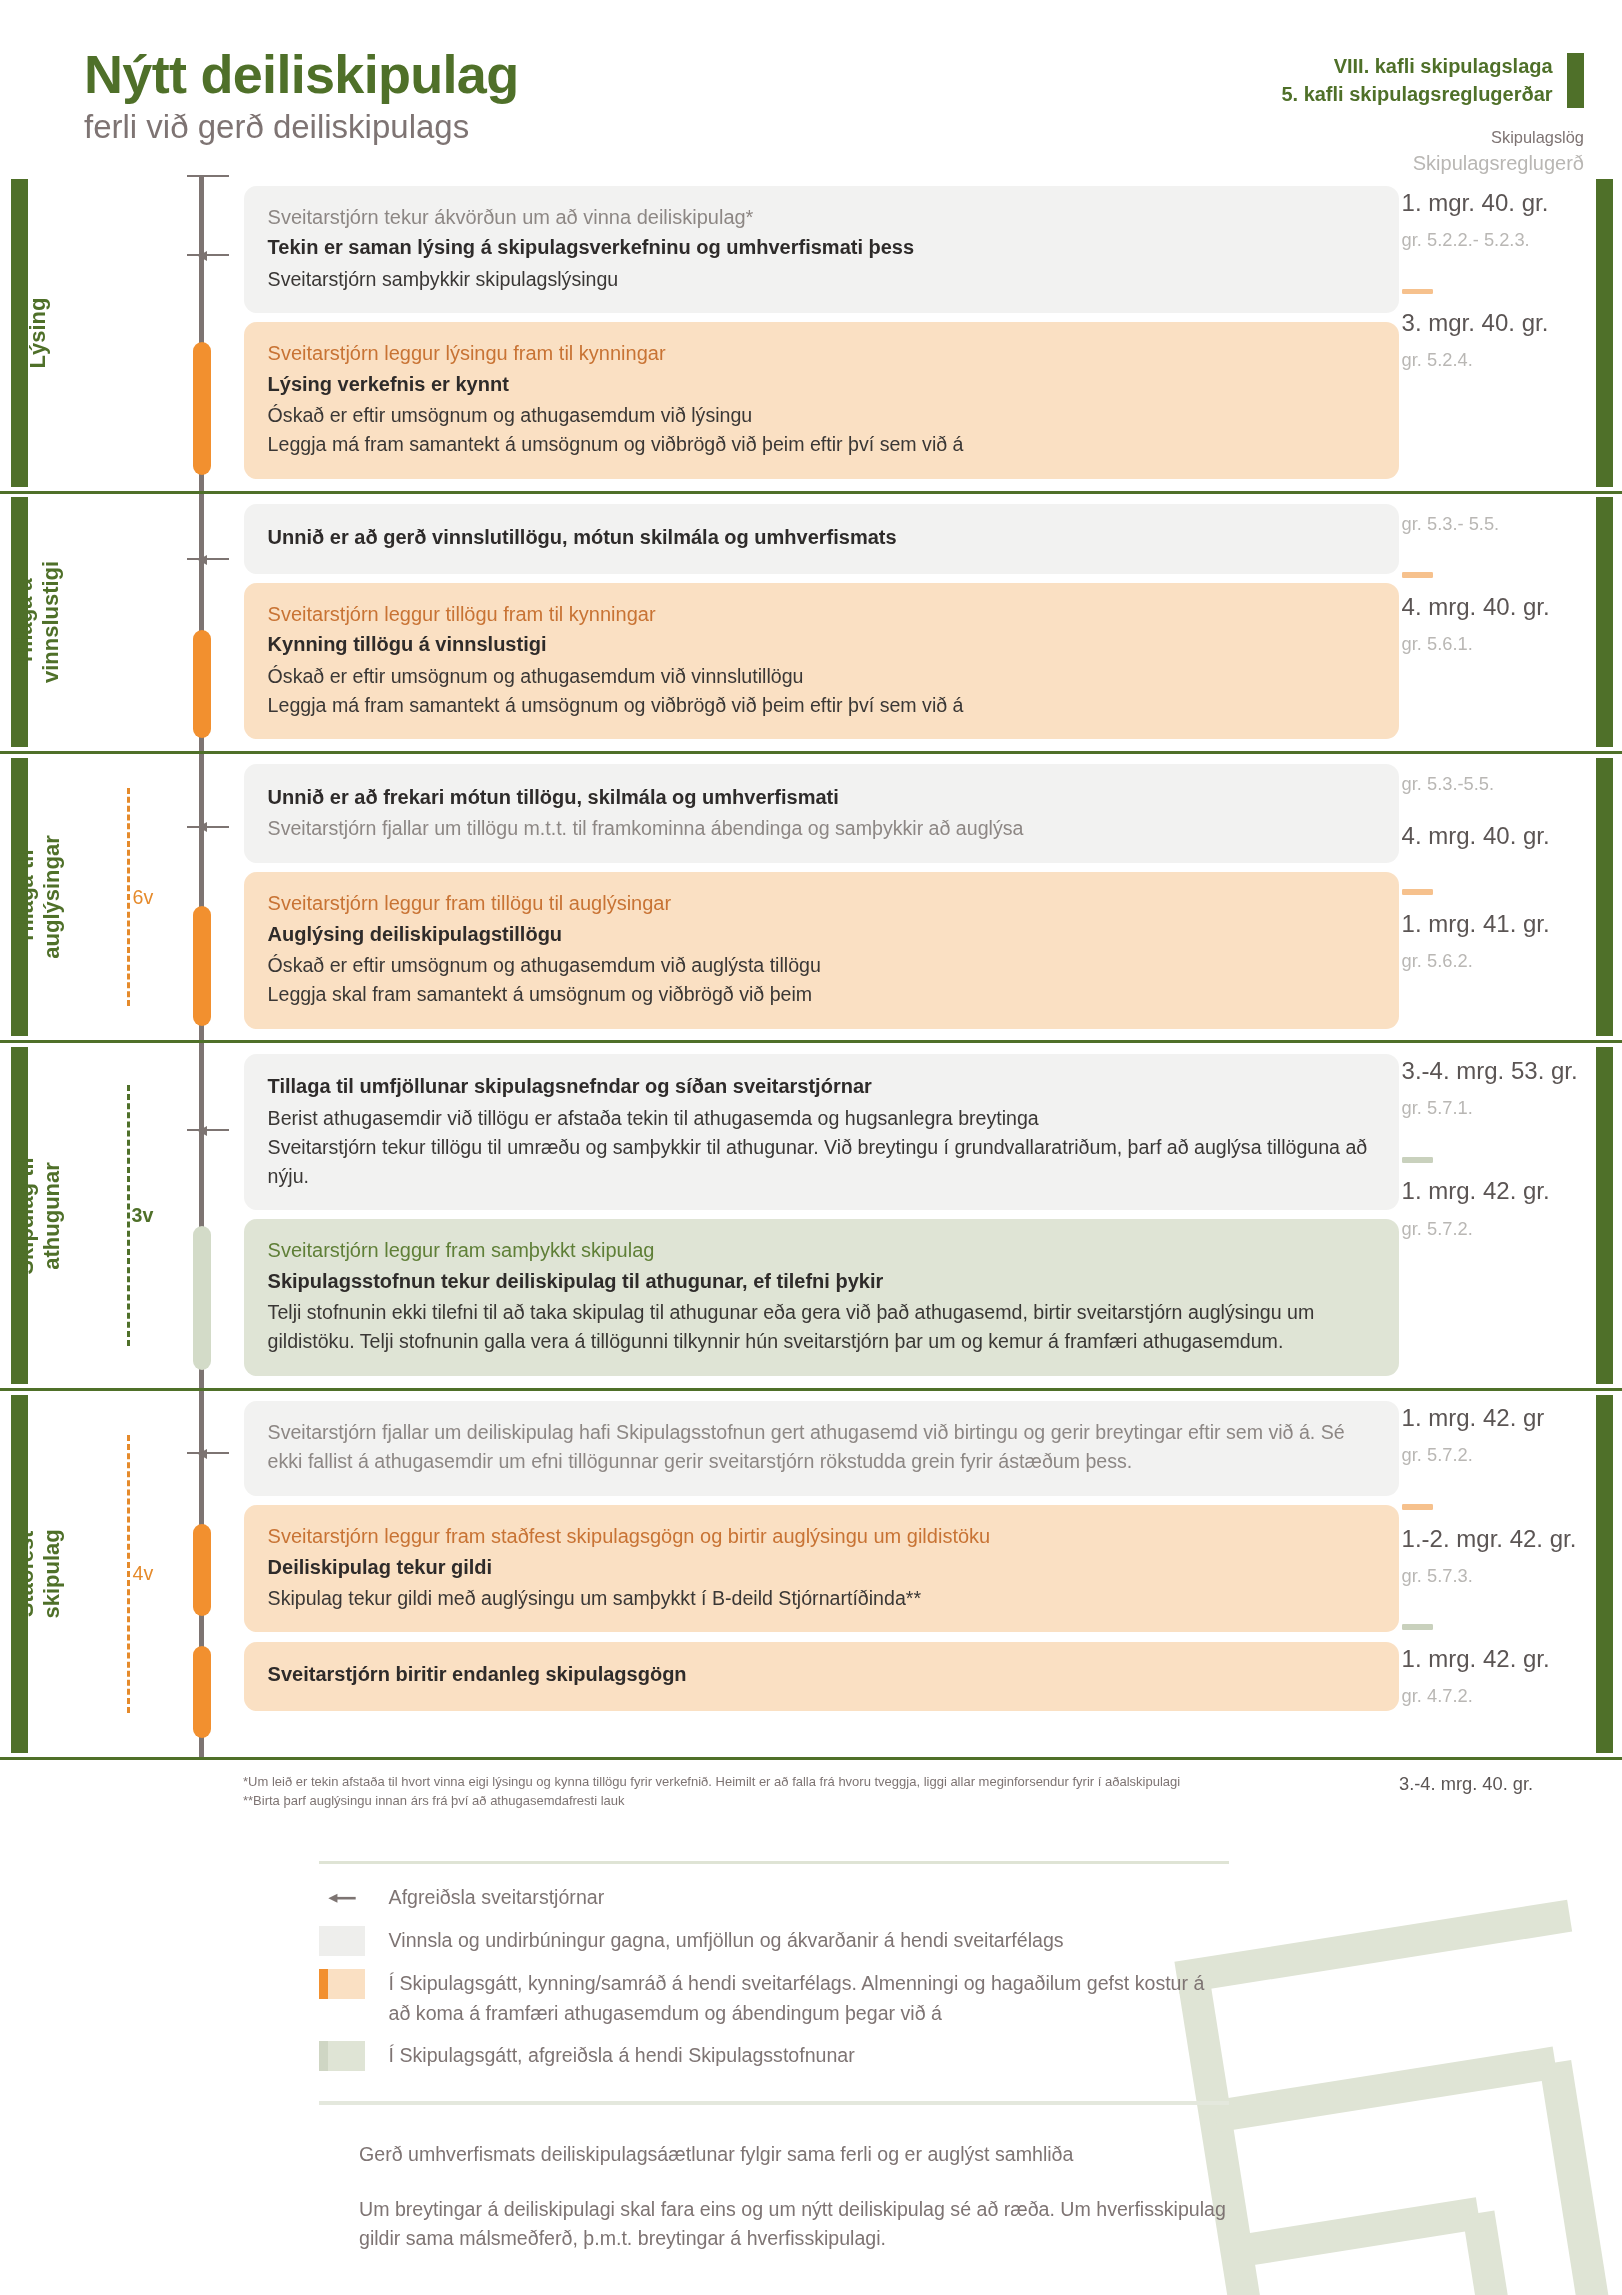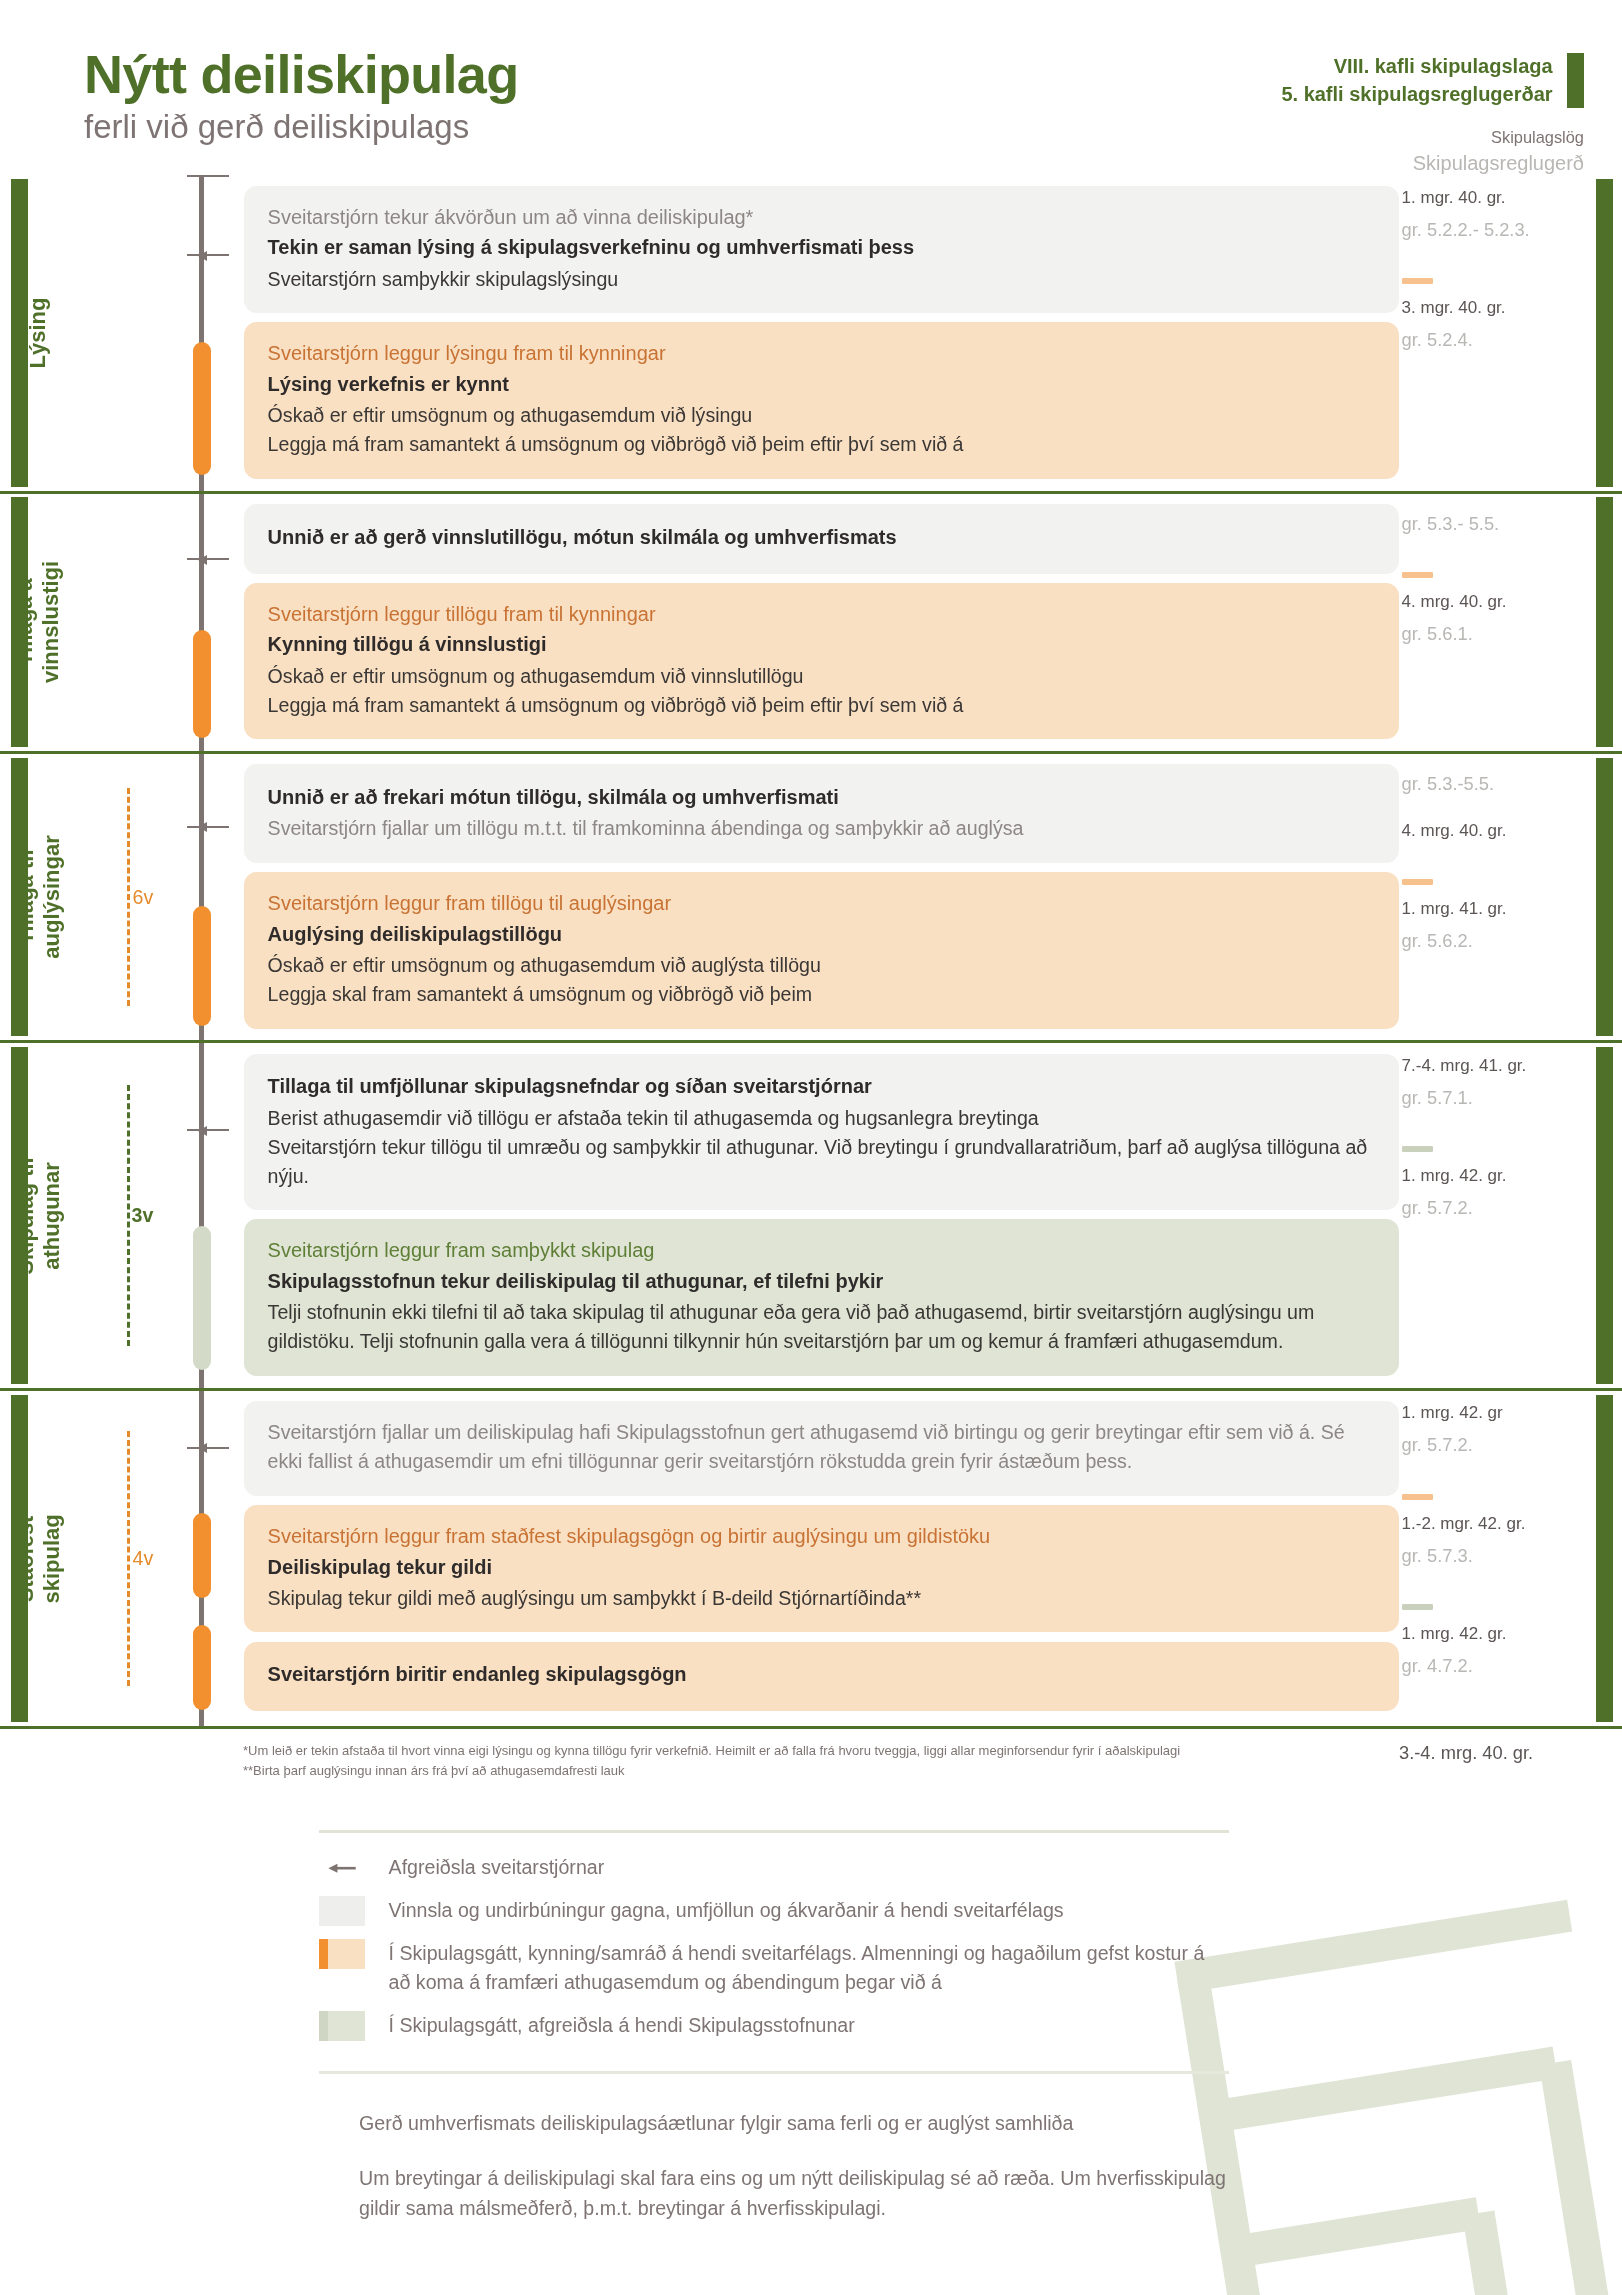--- a/index.html
+++ b/index.html
@@ -128,21 +128,21 @@
   }
   .sub{ font-size:19.6px; line-height:1.48; color:#3a3735; }
   .sub.muted{ color:#8d8784; }
 
   
   .refcol{ padding:10.5px 0 11.8px 0; position:relative; }
   .refblk{ position:relative; padding-left:2.6px; }
   .refdash{ width:31px; height:5.9px; border-radius:1.3px; margin-bottom:11.8px; }
   .refdash.orange{ background:#f6c18d; }
   .refdash.green{ background:#c9d1bd; }
-  .ref1{ font-size:17px; color:#5b5554; line-height:1.45; }
+  .ref1{ font-size:24px; color:#5b5554; line-height:1.45; }
   .ref2{ font-size:18.3px; color:#b9b7b4; line-height:1.45; margin-top:6.5px; }
 
   .rightrail{ position:relative; }
   .rightbar{ position:absolute; left:6.5px; top:3.9px; bottom:3.9px; width:17px; background:#4f7029; }
 
   
   .footnotes{
     display:grid; grid-template-columns: 243px 1fr 190px 34px;
     border-top:3.3px solid #4f7029; padding-top:11.8px;
   }
@@ -359,21 +359,21 @@
             <div class="sub">Sveitarstjórn tekur tillögu til umræðu og samþykkir til athugunar. Við breytingu í grundvallaratriðum, þarf að auglýsa tillöguna að nýju.</div>
           </div>
           <div class="box green">
             <div class="kicker">Sveitarstjórn leggur fram samþykkt skipulag</div>
             <div class="head">Skipulagsstofnun tekur deiliskipulag til athugunar, ef tilefni þykir</div>
             <div class="sub">Telji stofnunin ekki tilefni til að taka skipulag til athugunar eða gera við það athugasemd, birtir sveitarstjórn auglýsingu um gildistöku. Telji stofnunin galla vera á tillögunni tilkynnir hún sveitarstjórn þar um og kemur á framfæri athugasemdum.</div>
           </div>
         </div>
         <div class="refcol">
           <div class="refblk" style="margin-bottom:35px">
-            <div class="ref1">7.-4. mrg. 41. gr.</div>
+            <div class="ref1">3.-4. mrg. 53. gr.</div>
             <div class="ref2">gr. 5.7.1.</div>
           </div>
           <div class="refblk" style="margin-bottom:35px">
             <div class="refdash green"></div>
             <div class="ref1">1. mrg. 42. gr.</div>
             <div class="ref2">gr. 5.7.2.</div>
           </div>
         </div>
         <div class="rightrail">
           <div class="rightbar"></div>

